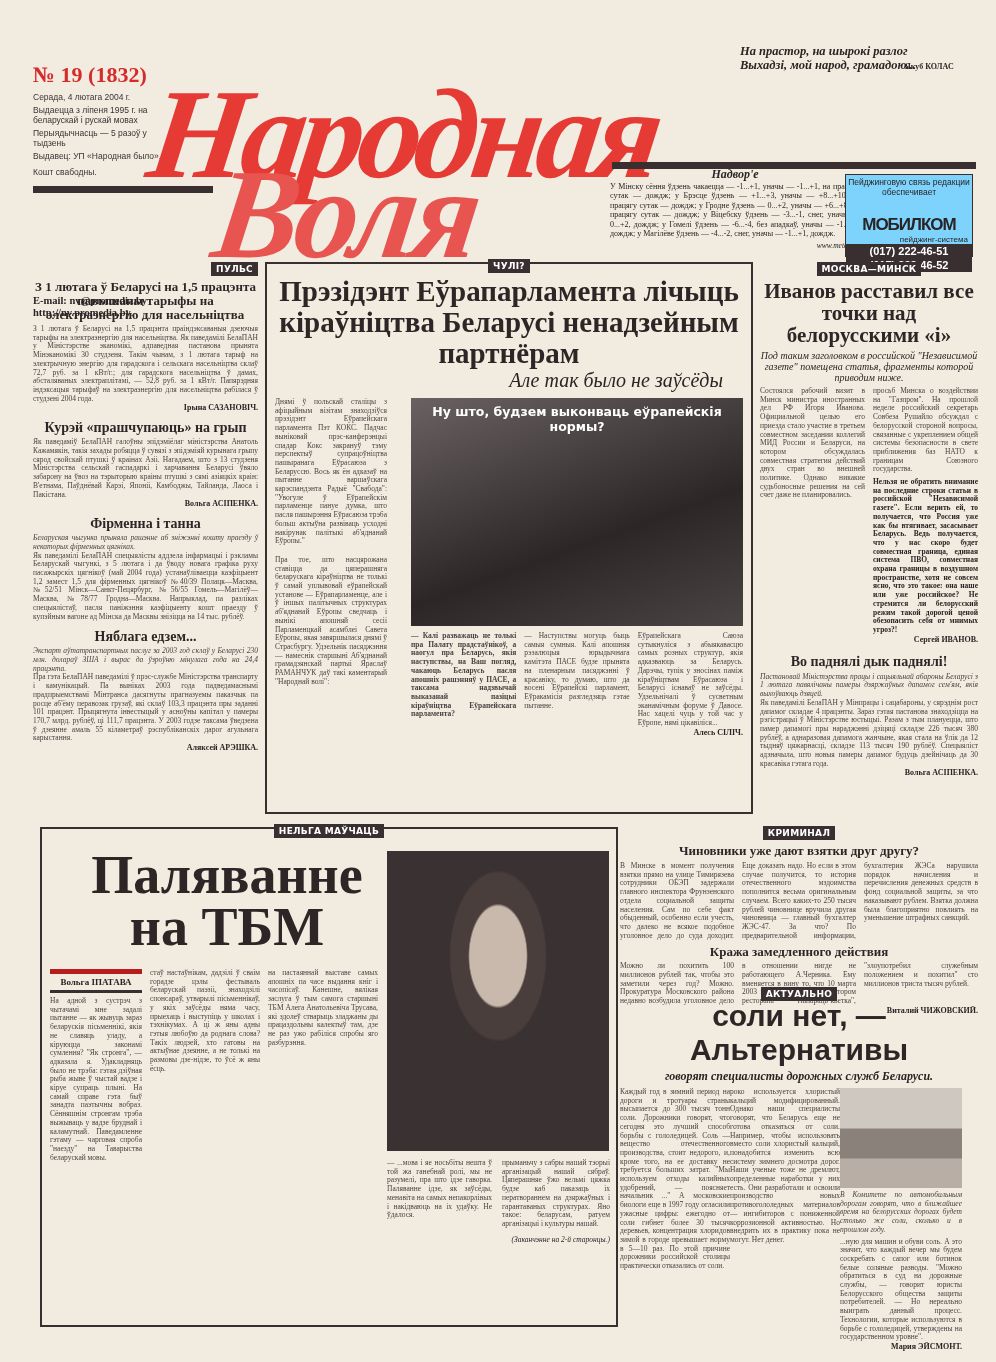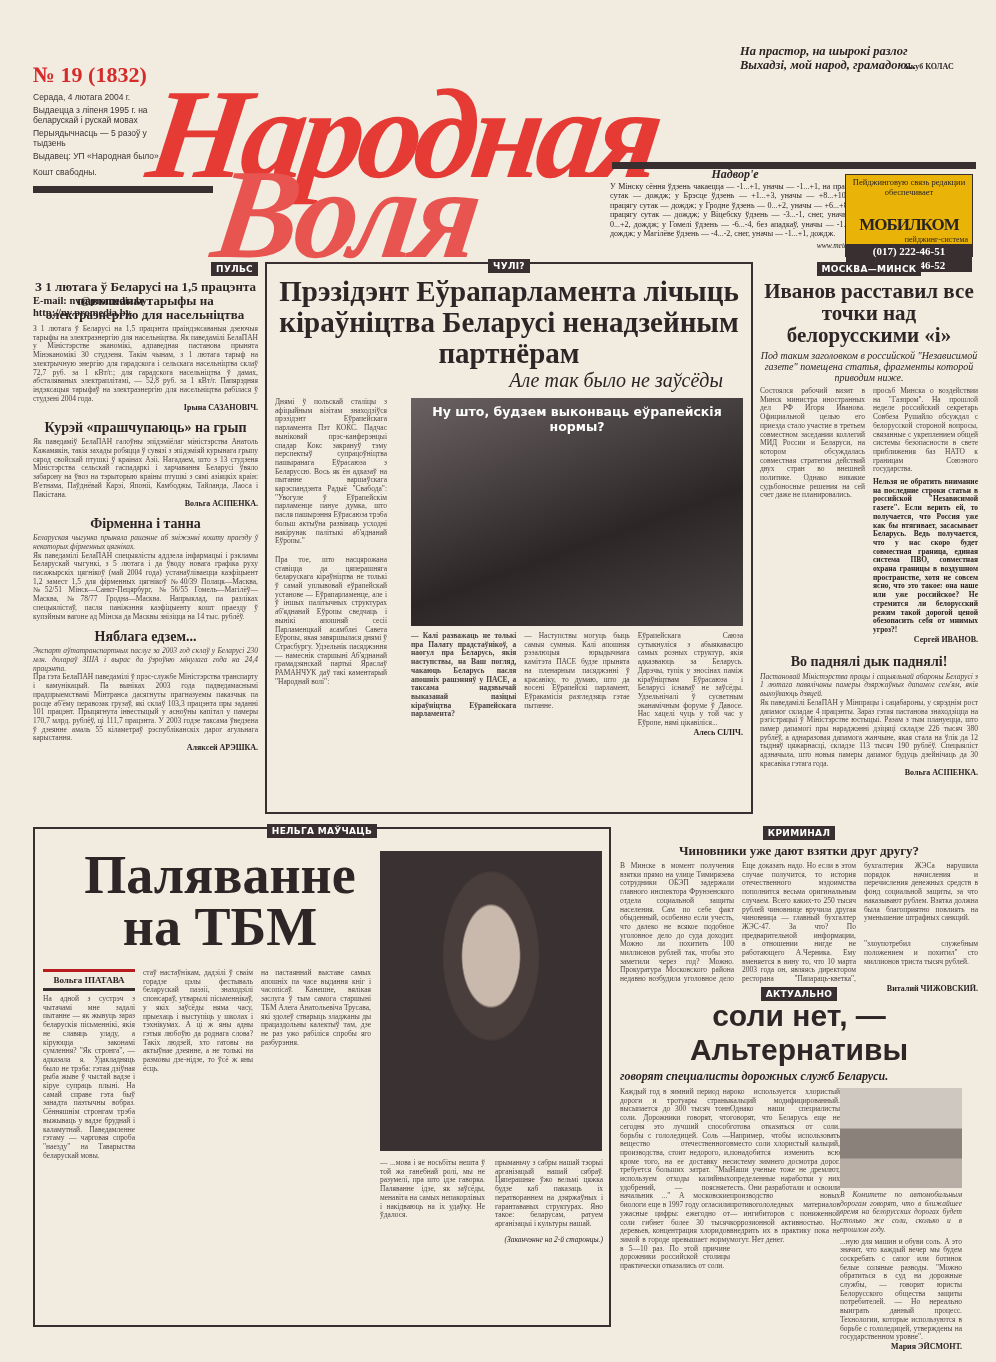--- a/index.html
+++ b/index.html
@@ -10,21 +10,21 @@
 .meta div{margin-bottom:3px}
 .bar{background:#3a2f30}
 .contact{left:33px;top:295px;font-weight:bold;font-size:10.5px;line-height:12px}
 .logo1{left:150px;top:70px;font-size:128px;font-style:italic;font-weight:bold;color:#e63a35;letter-spacing:-6px;line-height:1;font-family:"Liberation Serif",serif;transform:skewX(-8deg)}
 .logo2{left:215px;top:150px;font-size:128px;font-style:italic;font-weight:bold;color:#e85550;letter-spacing:-4px;line-height:1;font-family:"Liberation Serif",serif;transform:skewX(-8deg)}
 .epigraph{left:740px;top:44px;font-style:italic;font-weight:bold;font-size:12.5px;line-height:14px;color:#2a2424}
 .epiauth{left:905px;top:62px;font-weight:bold;font-size:8px}
 .weather{left:610px;top:170px;width:250px;font-size:8px;line-height:9.5px;text-align:justify}
 .weather h4{font-style:italic;text-align:center;font-size:12px;margin-bottom:2px}
 .meteo{text-align:right;font-style:italic;font-size:7.5px;margin-top:2px}
-.ad{left:845px;top:174px;width:128px;height:83px;border:1px solid #3a2f30;background:#eab308;font-family:Liberation Serif, serif;text-align:center}
+.ad{left:845px;top:174px;width:128px;height:83px;border:1px solid #3a2f30;background:#7dd3fc;font-family:Liberation Sans, sans-serif;text-align:center}
 .ad .t{font-size:8.5px;line-height:10px;padding-top:2px}
 .ad .brand{font-size:17px;font-weight:bold;letter-spacing:-1px;margin-top:18px}
 .ad .sub{font-size:8px;text-align:right;padding-right:4px}
 .ad .ph{background:#3a2f30;color:#fff;font-weight:bold;font-size:11px;line-height:12px;padding:1px 0}
 .rubric{background:#3a2f30;color:#fff;font-family:"DejaVu Sans",sans-serif;font-weight:bold;font-size:9px;padding:2px 5px;letter-spacing:.3px}
 .h{font-weight:bold;text-align:center;color:#2e2626}
 .body{font-size:7.5px;line-height:8.7px;text-align:justify;color:#4a4242}
 .lead{font-style:italic}
 .sig{font-weight:bold;font-size:8px;text-align:right}
 .box{border:2px solid #3a2f30}
@@ -128,50 +128,51 @@
       <div class="body em" style="margin-top:4px">Нельзя не обратить внимание на последние строки статьи в российской "Независимой газете". Если верить ей, то получается, что Россия уже как бы втягивает, засасывает Беларусь. Ведь получается, что у нас скоро будет совместная граница, единая система ПВО, совместная охрана границы в воздушном пространстве, хотя не совсем ясно, что это такое: она наше или уже российское? Не стремится ли белорусский режим такой дорогой ценой обезопасить себя от мнимых угроз?!</div>
       <div class="sig">Сергей ИВАНОВ.</div>
     </div>
   </div>
   <div class="h" style="font-size:14px;margin:10px 0 3px">Во паднялі дык паднялі!</div>
   <div class="body lead">Пастановай Міністэрства працы і сацыяльнай абароны Беларусі з 1 лютага павялічаны памеры дзяржаўных дапамог сем'ям, якія выхоўваюць дзяцей.</div>
   <div class="body">Як паведамілі БелаПАН у Мінпрацы і сацабароны, у сярэднім рост дапамог складае 4 працэнты. Зараз гэтая пастанова знаходзіцца на рэгістрацыі ў Міністэрстве юстыцыі. Разам з тым плануецца, што памер дапамогі пры нараджэнні дзіцяці складзе 226 тысяч 380 рублёў, а аднаразовая дапамога жанчыне, якая стала на ўлік да 12 тыдняў цяжарнасці, складзе 113 тысяч 190 рублёў. Спецыяліст адзначыла, што новыя памеры дапамог будуць дзейнічаць да 30 красавіка гэтага года.</div>
   <div class="sig">Вольга АСІПЕНКА.</div>
 </div>
 
-<div class="abs box" style="left:33px;top:827px;width:578px;height:500px;padding:14px 8px 6px">
+<div class="abs box" style="left:40px;top:827px;width:578px;height:500px;padding:14px 8px 6px">
   <div class="abs" style="left:0;right:0;top:-9px;text-align:center"><span class="rubric">НЕЛЬГА МАЎЧАЦЬ</span></div>
   <div class="h" style="position:absolute;left:40px;top:20px;width:290px;font-size:54px;line-height:52px">Паляванне на ТБМ</div>
   <div class="photo" style="position:absolute;left:345px;top:22px;width:222px;height:300px;background:radial-gradient(ellipse at 50% 35%,#c9b9ad 0 18%,#4a3e3c 19% 30%,#3a3232 31%)"></div>
   <div style="position:absolute;left:8px;top:140px;width:92px">
-    <div style="font-weight:bold;font-size:9px;text-align:center;border-top:3px solid #b91c1c;border-bottom:3px solid #3a2f30;padding:3px 0;margin-bottom:4px">Вольга ІПАТАВА</div>
+    <div style="font-weight:bold;font-size:9px;text-align:center;border-top:5px solid #b91c1c;border-bottom:3px solid #3a2f30;padding:3px 0;margin-bottom:4px">Вольга ІПАТАВА</div>
     <div class="body">На адной з сустрэч з чытачамі мне задалі пытанне — як жывуць зараз беларускія пісьменнікі, якія не славяць уладу, а кіруюцца законамі сумлення? "Як стронга", — адказала я. Удакладняць было не трэба: гэтая дзіўная рыба жыве ў чыстай вадзе і кіруе супраць плыні. На самай справе гэта быў занадта паэтычны вобраз. Сённяшнім стронгам трэба выжываць у вадзе бруднай і каламутнай. Паведамленне гэтаму — чарговая спроба "наезду" на Таварыства беларускай мовы.</div>
   </div>
   <div class="body" style="position:absolute;left:108px;top:140px;width:110px">стаў настаўнікам, дадзілі ў сваім горадзе цэлы фестываль беларускай паэзіі, знаходзілі спонсараў, утварылі пісьменнікаў, у якіх заўсёды няма часу, прыехаць і выступіць у школах і тэхнікумах. А ці ж яны адны гэтыя любоўю да роднага слова? Такіх людзей, хто гатовы на актыўнае дзеянне, а не толькі на размовы дзе-нідзе, то ўсё ж яны ёсць.</div>
   <div class="body" style="position:absolute;left:226px;top:140px;width:110px">на пастаяннай выставе самых апошніх па часе выдання кніг і часопісаў. Канешне, вялікая заслуга ў тым самога старшыні ТБМ Алега Анатольевіча Трусава, які здолеў стварыць зладжаны ды працаздольны калектыў там, дзе не раз ужо рабіліся спробы яго разбурэння.</div>
   <div class="body" style="position:absolute;left:345px;top:330px;width:105px">— ...мова і яе носьбіты нешта ў той жа ганебнай ролі, мы не разумелі, пра што ідзе гаворка. Паляванне ідзе, як заўсёды, менавіта на самых непакорлівых і накідваюць на іх удаўку. Не ўдалося.</div>
   <div style="position:absolute;left:460px;top:330px;width:108px">
     <div class="body">прыманьчу з сабры нашай тэорыі арганізацый нашай сябраў. Цяперашняе ўжо вельмі цяжка будзе каб паказаць іх ператвораннем на дзяржаўных і гарантаваных структурах. Яно такое: беларусам, ратуем арганізацыі і культуры нашай.</div>
     <div style="font-style:italic;font-size:7.5px;text-align:right;margin-top:6px">(Заканчэнне на 2-й старонцы.)</div>
   </div>
 </div>
 
 <div class="abs" style="left:620px;top:822px;width:358px">
   <div style="text-align:center"><span class="rubric">КРИМИНАЛ</span></div>
   <div class="h" style="font-size:13px;margin:3px 0">Чиновники уже дают взятки друг другу?</div>
   <div class="body" style="column-count:3;column-gap:8px">В Минске в момент получения взятки прямо на улице Тимирязева сотрудники ОБЭП задержали главного инспектора Фрунзенского отдела социальной защиты населения. Сам по себе факт обыденный, особенно если учесть, что далеко не всякое подобное уголовное дело до суда доходит. Еще доказать надо. Но если в этом случае получится, то история отечественного мздоимства пополнится весьма оригинальным случаем. Всего каких-то 250 тысяч рублей чиновнице вручила другая чиновница — главный бухгалтер ЖЭС-47. За что? По предварительной информации, бухгалтерия ЖЭСа нарушила порядок начисления и перечисления денежных средств в фонд социальной защиты, за что наказывают рублем. Взятка должна была благоприятно повлиять на уменьшение штрафных санкций.</div>
+  <div class="h" style="font-size:13px;margin:4px 0 2px">Кража замедленного действия</div>
   <div class="body" style="column-count:3;column-gap:8px">Можно ли похитить 100 миллионов рублей так, чтобы это заметили через год? Можно. Прокуратура Московского района недавно возбудила уголовное дело в отношении нигде не работающего А.Черника. Ему вменяется в вину то, что 10 марта 2003 года он, являясь директором ресторана "Папараць-кветка", "злоупотребил служебным положением и похитил" сто миллионов триста тысяч рублей.</div>
   <div class="sig">Виталий ЧИЖОВСКИЙ.</div>
 </div>
 
 <div class="abs" style="left:620px;top:983px;width:358px">
   <div style="text-align:center"><span class="rubric">АКТУАЛЬНО</span></div>
   <div class="h" style="font-size:30px;line-height:30px;font-family:'Liberation Sans',sans-serif">соли нет, —</div>
   <div class="h" style="font-size:30px;line-height:30px;margin-top:4px;font-family:'Liberation Sans',sans-serif">Альтернативы</div>
-  <div style="font-style:italic;font-weight:bold;font-size:12px;text-align:left;margin:4px 0">говорят специалисты дорожных служб Беларуси.</div>
+  <div style="font-style:italic;font-weight:bold;font-size:12px;text-align:center;margin:4px 0">говорят специалисты дорожных служб Беларуси.</div>
   <div style="display:flex;gap:0">
     <div class="body" style="width:110px">Каждый год в зимний период на дороги и тротуары страны высыпается до 300 тысяч тонн соли. Дорожники говорят, что сегодня это лучший способ борьбы с гололедицей. Соль — вещество отечественного производства, стоит недорого, и, кроме того, на ее доставку не требуется больших затрат. "Мы используем отходы калийных удобрений, — поясняет начальник ..." А московские биологи еще в 1997 году огласили ужасные цифры: ежегодно от соли гибнет более 30 тысяч деревьев, концентрация хлоридов зимой в городе превышает норму в 5—10 раз. По этой причине дорожники российской столицы практически отказались от соли.</div>
     <div class="body" style="width:110px">роко используется хлористый кальций модифицированный. Однако наши специалисты говорят, что Беларусь еще не готова отказаться от соли. Например, чтобы использовать вместо соли хлористый кальций, понадобится изменить всю систему зимнего досмотра дорог. Наши ученые тоже не дремлют, определенные наработки у них есть. Они разработали и освоили производство новых противогололедных материалов — ингибиторов с пониженной коррозионной активностью. Но внедрить их в практику пока не могут. Нет денег.</div>
     <div style="width:122px">
       <div class="photo" style="height:100px;background:linear-gradient(180deg,#cfc8c0 0 40%,#8a817a 41% 70%,#b8aea6 71%)"></div>
       <div class="body" style="margin-top:3px;font-style:italic">В Комитете по автомобильным дорогам говорят, что в ближайшее время на белорусских дорогах будет столько же соли, сколько и в прошлом году.</div>
       <div class="body" style="margin-top:3px">...ную для машин и обуви соль. А это значит, что каждый вечер мы будем соскребать с сапог или ботинок белые соляные разводы. "Можно обратиться в суд на дорожные службы, — говорит юристы Белорусского общества защиты потребителей. — Но нереально выиграть данный процесс. Технологии, которые используются в борьбе с гололедицей, утверждены на государственном уровне".</div>
       <div class="sig">Мария ЭЙСМОНТ.</div>
     </div>
   </div>

